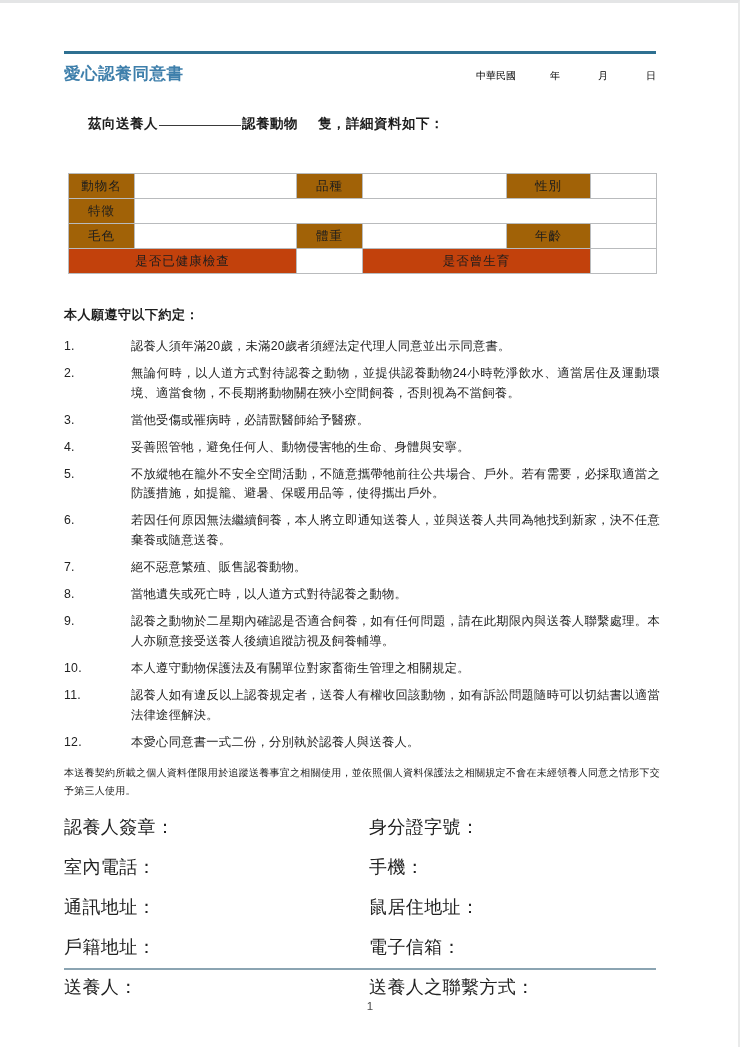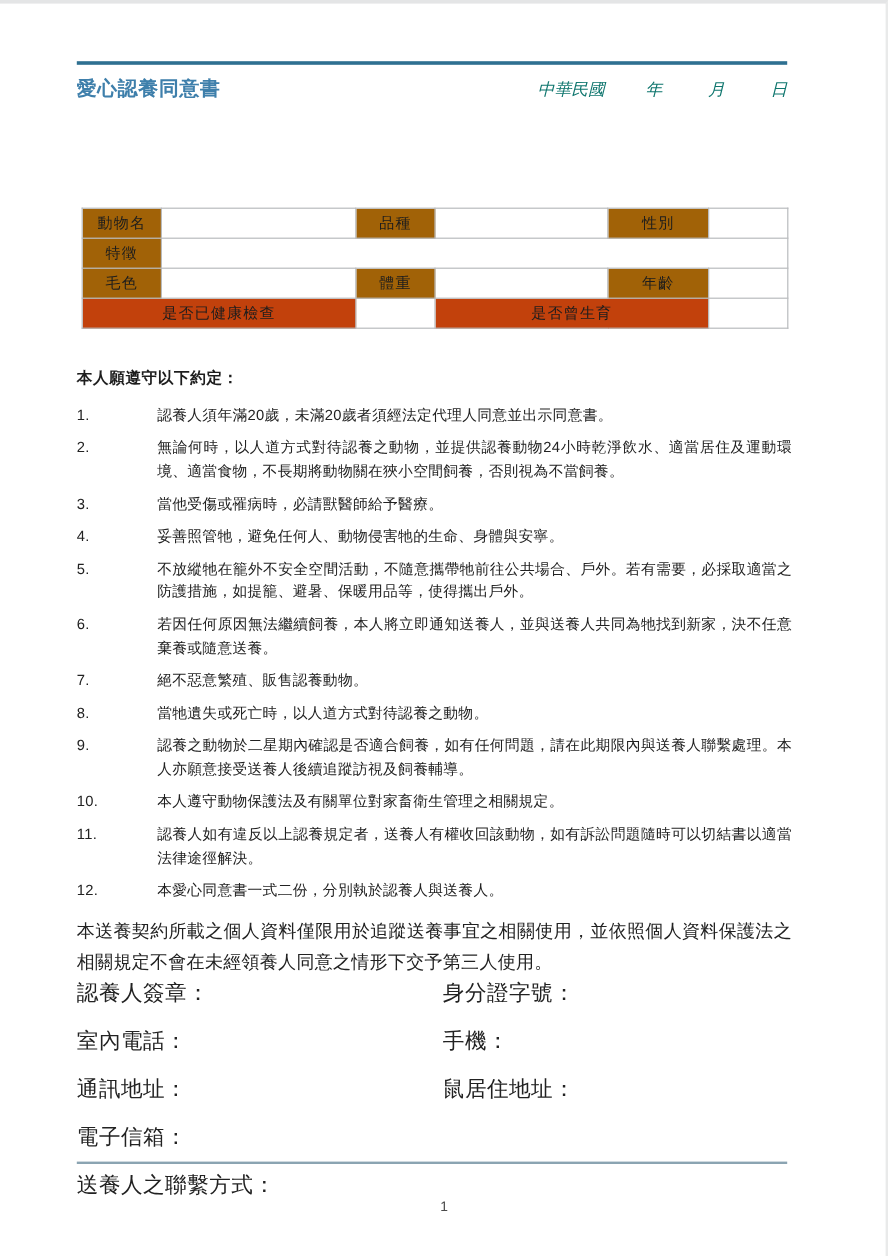--- a/index.html
+++ b/index.html
@@ -44,26 +44,25 @@
     text-align: center;
   }
   .doc-title {
     font-size: 16.5px;
     font-weight: bold;
     color: #3e7fab;
     letter-spacing: 0.6px;
     white-space: nowrap;
   }
   .date-line {
-    font-size: 14px;
-    color: #0f766e;
+    font-size: 10px;
+    color: #000000;
     white-space: nowrap;
     display: flex;
     align-items: baseline;
-    font-style: italic;
   }
   .date-line .seg { display: inline-block; }
   .date-line .gap-lg { width: 34px; display: inline-block; }
   .date-line .gap-md { width: 38px; display: inline-block; }
 
   
   .intro {
     position: absolute;
     left: 88px;
     top: 112px;
@@ -146,21 +145,21 @@
     text-align: justify;
     padding-left: 40px;
   }
 
   
   .privacy {
     position: absolute;
     left: 64px;
     top: 761px;
     width: 596px;
-    font-size: 15px;
+    font-size: 10px;
     color: #222222;
     line-height: 1.75;
     letter-spacing: 0.25px;
     text-align: justify;
   }
 
   
   .signatures {
     position: absolute;
     left: 64px;
@@ -209,20 +208,23 @@
       <span class="seg">中華民國</span>
       <span class="gap-lg"></span>
       <span class="seg">年</span>
       <span class="gap-md"></span>
       <span class="seg">月</span>
       <span class="gap-md"></span>
       <span class="seg">日</span>
     </div>
   </div>
 
+  <div class="intro">
+    <span>茲向送養人</span><span class="blank-line"></span><span>認養動物</span><span class="sp"></span><span>隻，詳細資料如下：</span>
+  </div>
 
   <table class="info-table">
     <colgroup>
       <col style="width:66px">
       <col style="width:162px">
       <col style="width:66px">
       <col style="width:144px">
       <col style="width:84px">
       <col style="width:66px">
     </colgroup>
@@ -318,23 +320,25 @@
     </div>
     <div class="sig-row">
       <span class="sig-left">室內電話：</span>
       <span class="sig-right">手機：</span>
     </div>
     <div class="sig-row">
       <span class="sig-left">通訊地址：</span>
       <span class="sig-right">鼠居住地址：</span>
     </div>
     <div class="sig-row">
+      <span class="sig-left">戶籍地址：</span>
       <span class="sig-right">電子信箱：</span>
     </div>
     <div class="sig-row">
+      <span class="sig-left">送養人：</span>
       <span class="sig-right">送養人之聯繫方式：</span>
     </div>
   </div>
 
   <div class="footer-rule"></div>
   <div class="page-number">1</div>
 
 </div>
 
 </body></html>

